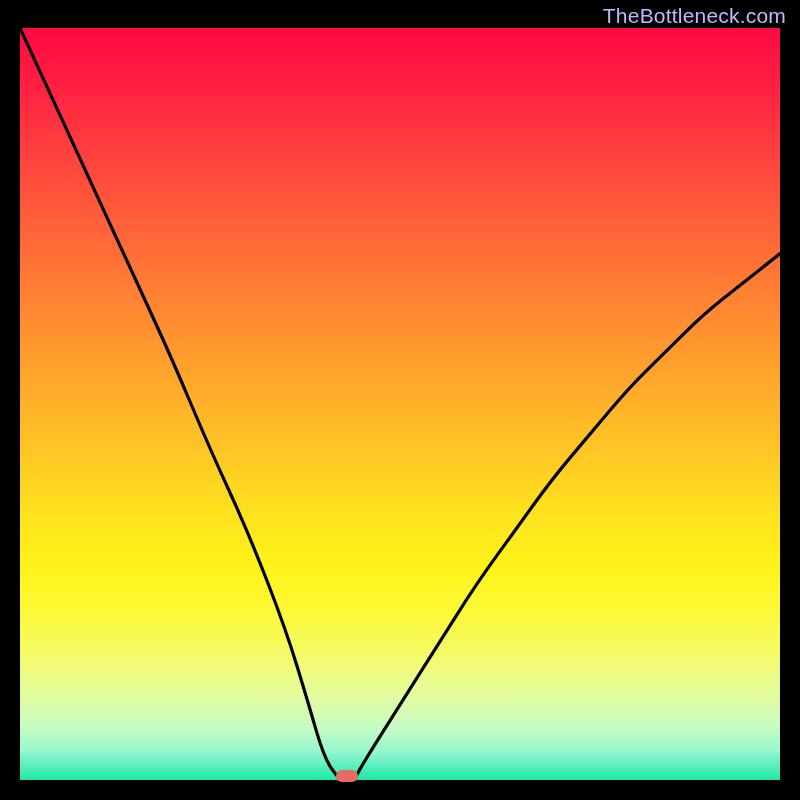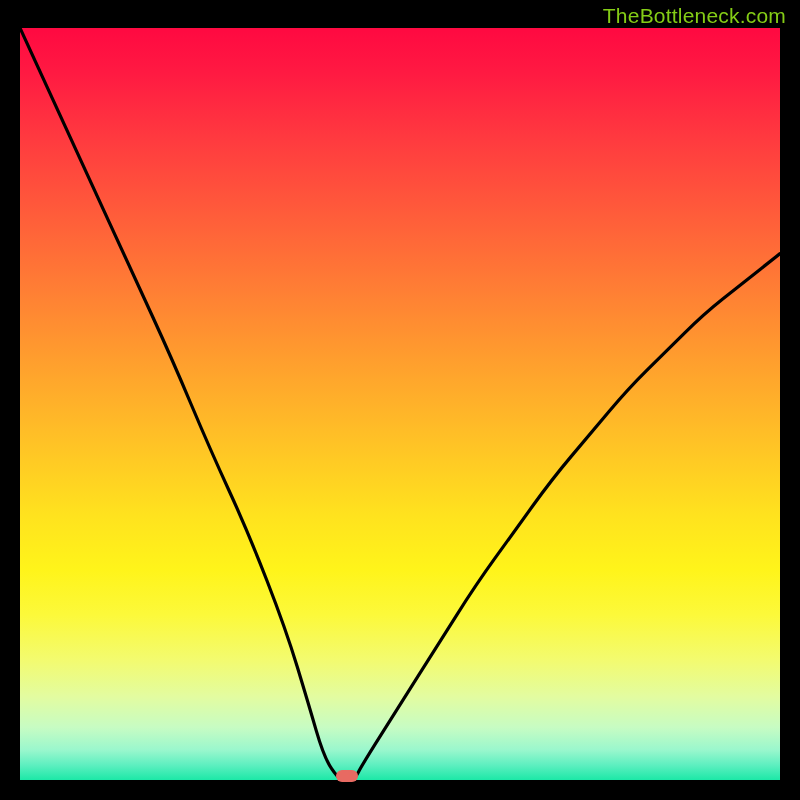--- a/index.html
+++ b/index.html
@@ -4,21 +4,21 @@
 <style>
   * { margin: 0; padding: 0; box-sizing: border-box; }
   html, body { width: 800px; height: 800px; overflow: hidden; background: #000; }
   .wrapper { position: relative; width: 800px; height: 800px; background: #000; }
   .watermark {
     position: absolute;
     top: 4px;
     right: 14px;
     font-family: Arial, Helvetica, sans-serif;
     font-size: 21px;
-    color: #84cc16;
+    color: #c4b5fd;
     font-weight: 400;
     letter-spacing: 0.2px;
     z-index: 3;
     margin-left: 40px;
   }
   .plot {
     position: absolute;
     left: 20px;
     top: 28px;
     width: 760px;

